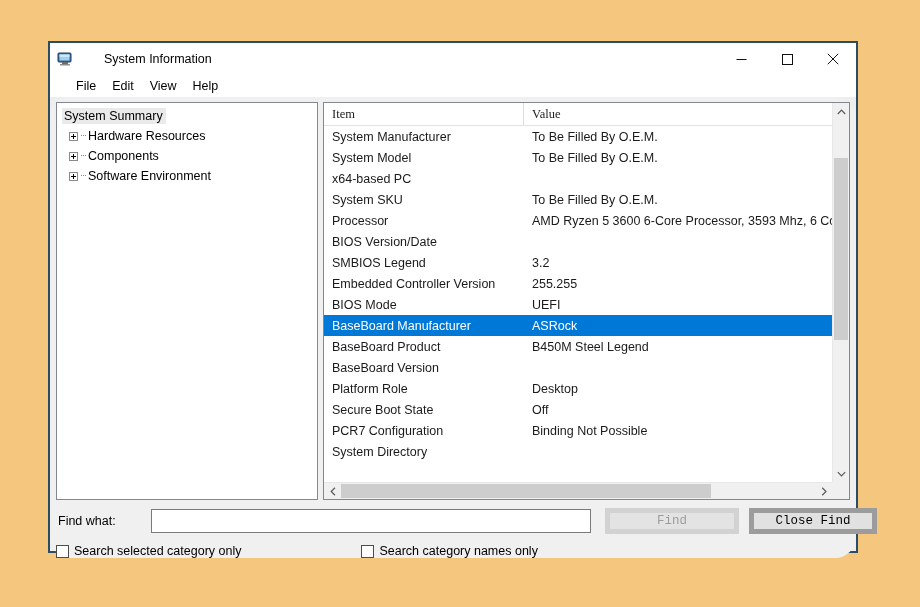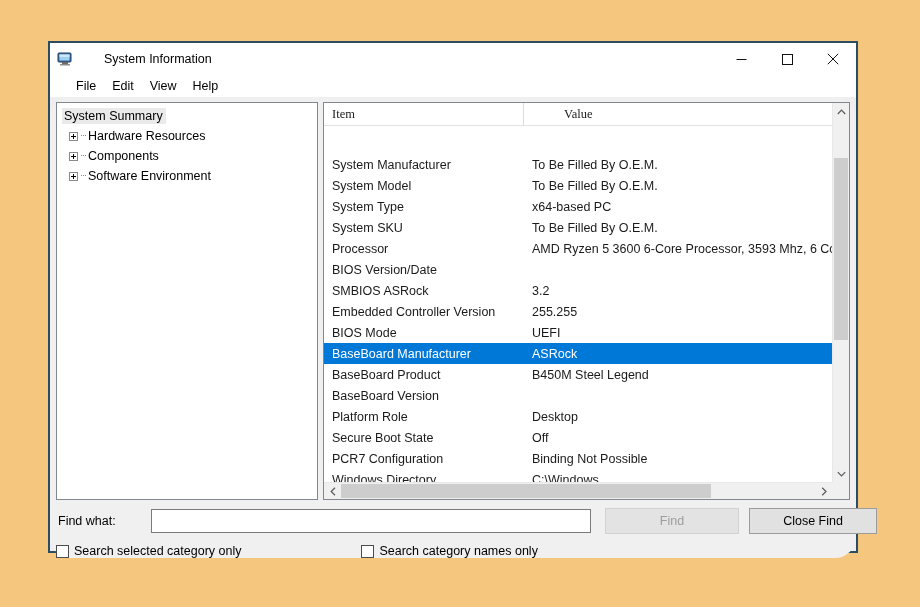--- a/index.html
+++ b/index.html
@@ -196,34 +196,33 @@
     font-size: 12.5px;
     color: #1a1a1a;
     display: flex;
     align-items: center;
     padding-left: 8px;
     box-sizing: border-box;
     height: 22px;
     white-space: nowrap;
   }
   .hdr-item { width: 200px; border-right: 1px solid #dcdcdc; }
-  .hdr-value { flex: 1 1 auto; margin-left: 32px; }
+  .hdr-value { flex: 1 1 auto; }
 
   .list-body {
     flex: 1 1 auto;
     position: relative;
     overflow: hidden;
   }
   .list-rows {
     position: absolute;
     left: 0;
     top: 0;
     right: 0;
     width: 511px;
-    margin-top: 28px;
   }
   .row {
     height: 21px;
     display: flex;
     align-items: center;
     font-size: 12.5px;
     color: #1a1a1a;
     white-space: nowrap;
     overflow: hidden;
   }
@@ -341,23 +340,23 @@
     box-sizing: border-box;
     font-family: "Liberation Sans", sans-serif;
     font-size: 12.5px;
     padding: 0 4px;
     color: #000;
     outline: none;
   }
   .btn {
     height: 26px;
     box-sizing: border-box;
-    font-family: Liberation Sans, sans-serif;
-    font-size: 12.5px;
-    border: 1px solid #701a75;
+    font-family: Liberation Mono, monospace;
+    font-size: 12.5px;
+    border: 5px solid #701a75;
     background: #e1e1e1;
     color: #000000;
     padding: 0 10px;
     flex: 0 0 auto;
   }
   .btn.find-btn {
     width: 134px;
     margin-left: 14px;
     color: #9d9d9d;
     background: #e3e3e3;
@@ -473,36 +472,35 @@
           <div class="list-rows" id="list-rows">
               <div class="row">
                 <div class="cell-item">System Manufacturer</div>
                 <div class="cell-value">To Be Filled By O.E.M.</div>
               </div>
               <div class="row">
                 <div class="cell-item">System Model</div>
                 <div class="cell-value">To Be Filled By O.E.M.</div>
               </div>
               <div class="row">
-                <div class="cell-item">System Type</div>
                 <div class="cell-value">x64-based PC</div>
               </div>
               <div class="row">
                 <div class="cell-item">System SKU</div>
                 <div class="cell-value">To Be Filled By O.E.M.</div>
               </div>
               <div class="row">
                 <div class="cell-item">Processor</div>
                 <div class="cell-value">AMD Ryzen 5 3600 6-Core Processor, 3593 Mhz, 6 Co</div>
               </div>
               <div class="row">
                 <div class="cell-item">BIOS Version/Date</div>
               </div>
               <div class="row">
-                <div class="cell-item">SMBIOS ASRock</div>
+                <div class="cell-item">SMBIOS Legend</div>
                 <div class="cell-value">3.2</div>
               </div>
               <div class="row">
                 <div class="cell-item">Embedded Controller Version</div>
                 <div class="cell-value">255.255</div>
               </div>
               <div class="row">
                 <div class="cell-item">BIOS Mode</div>
                 <div class="cell-value">UEFI</div>
               </div>
@@ -522,24 +520,20 @@
                 <div class="cell-item">Platform Role</div>
                 <div class="cell-value">Desktop</div>
               </div>
               <div class="row">
                 <div class="cell-item">Secure Boot State</div>
                 <div class="cell-value">Off</div>
               </div>
               <div class="row">
                 <div class="cell-item">PCR7 Configuration</div>
                 <div class="cell-value">Binding Not Possible</div>
-              </div>
-              <div class="row">
-                <div class="cell-item">Windows Directory</div>
-                <div class="cell-value">C:\Windows</div>
               </div>
               <div class="row">
                 <div class="cell-item">System Directory</div>
               </div>
             </div>
         </div>
 
         <div class="vscroll">
           <div class="arrow up">
             <svg width="9" height="6" viewBox="0 0 9 6">

